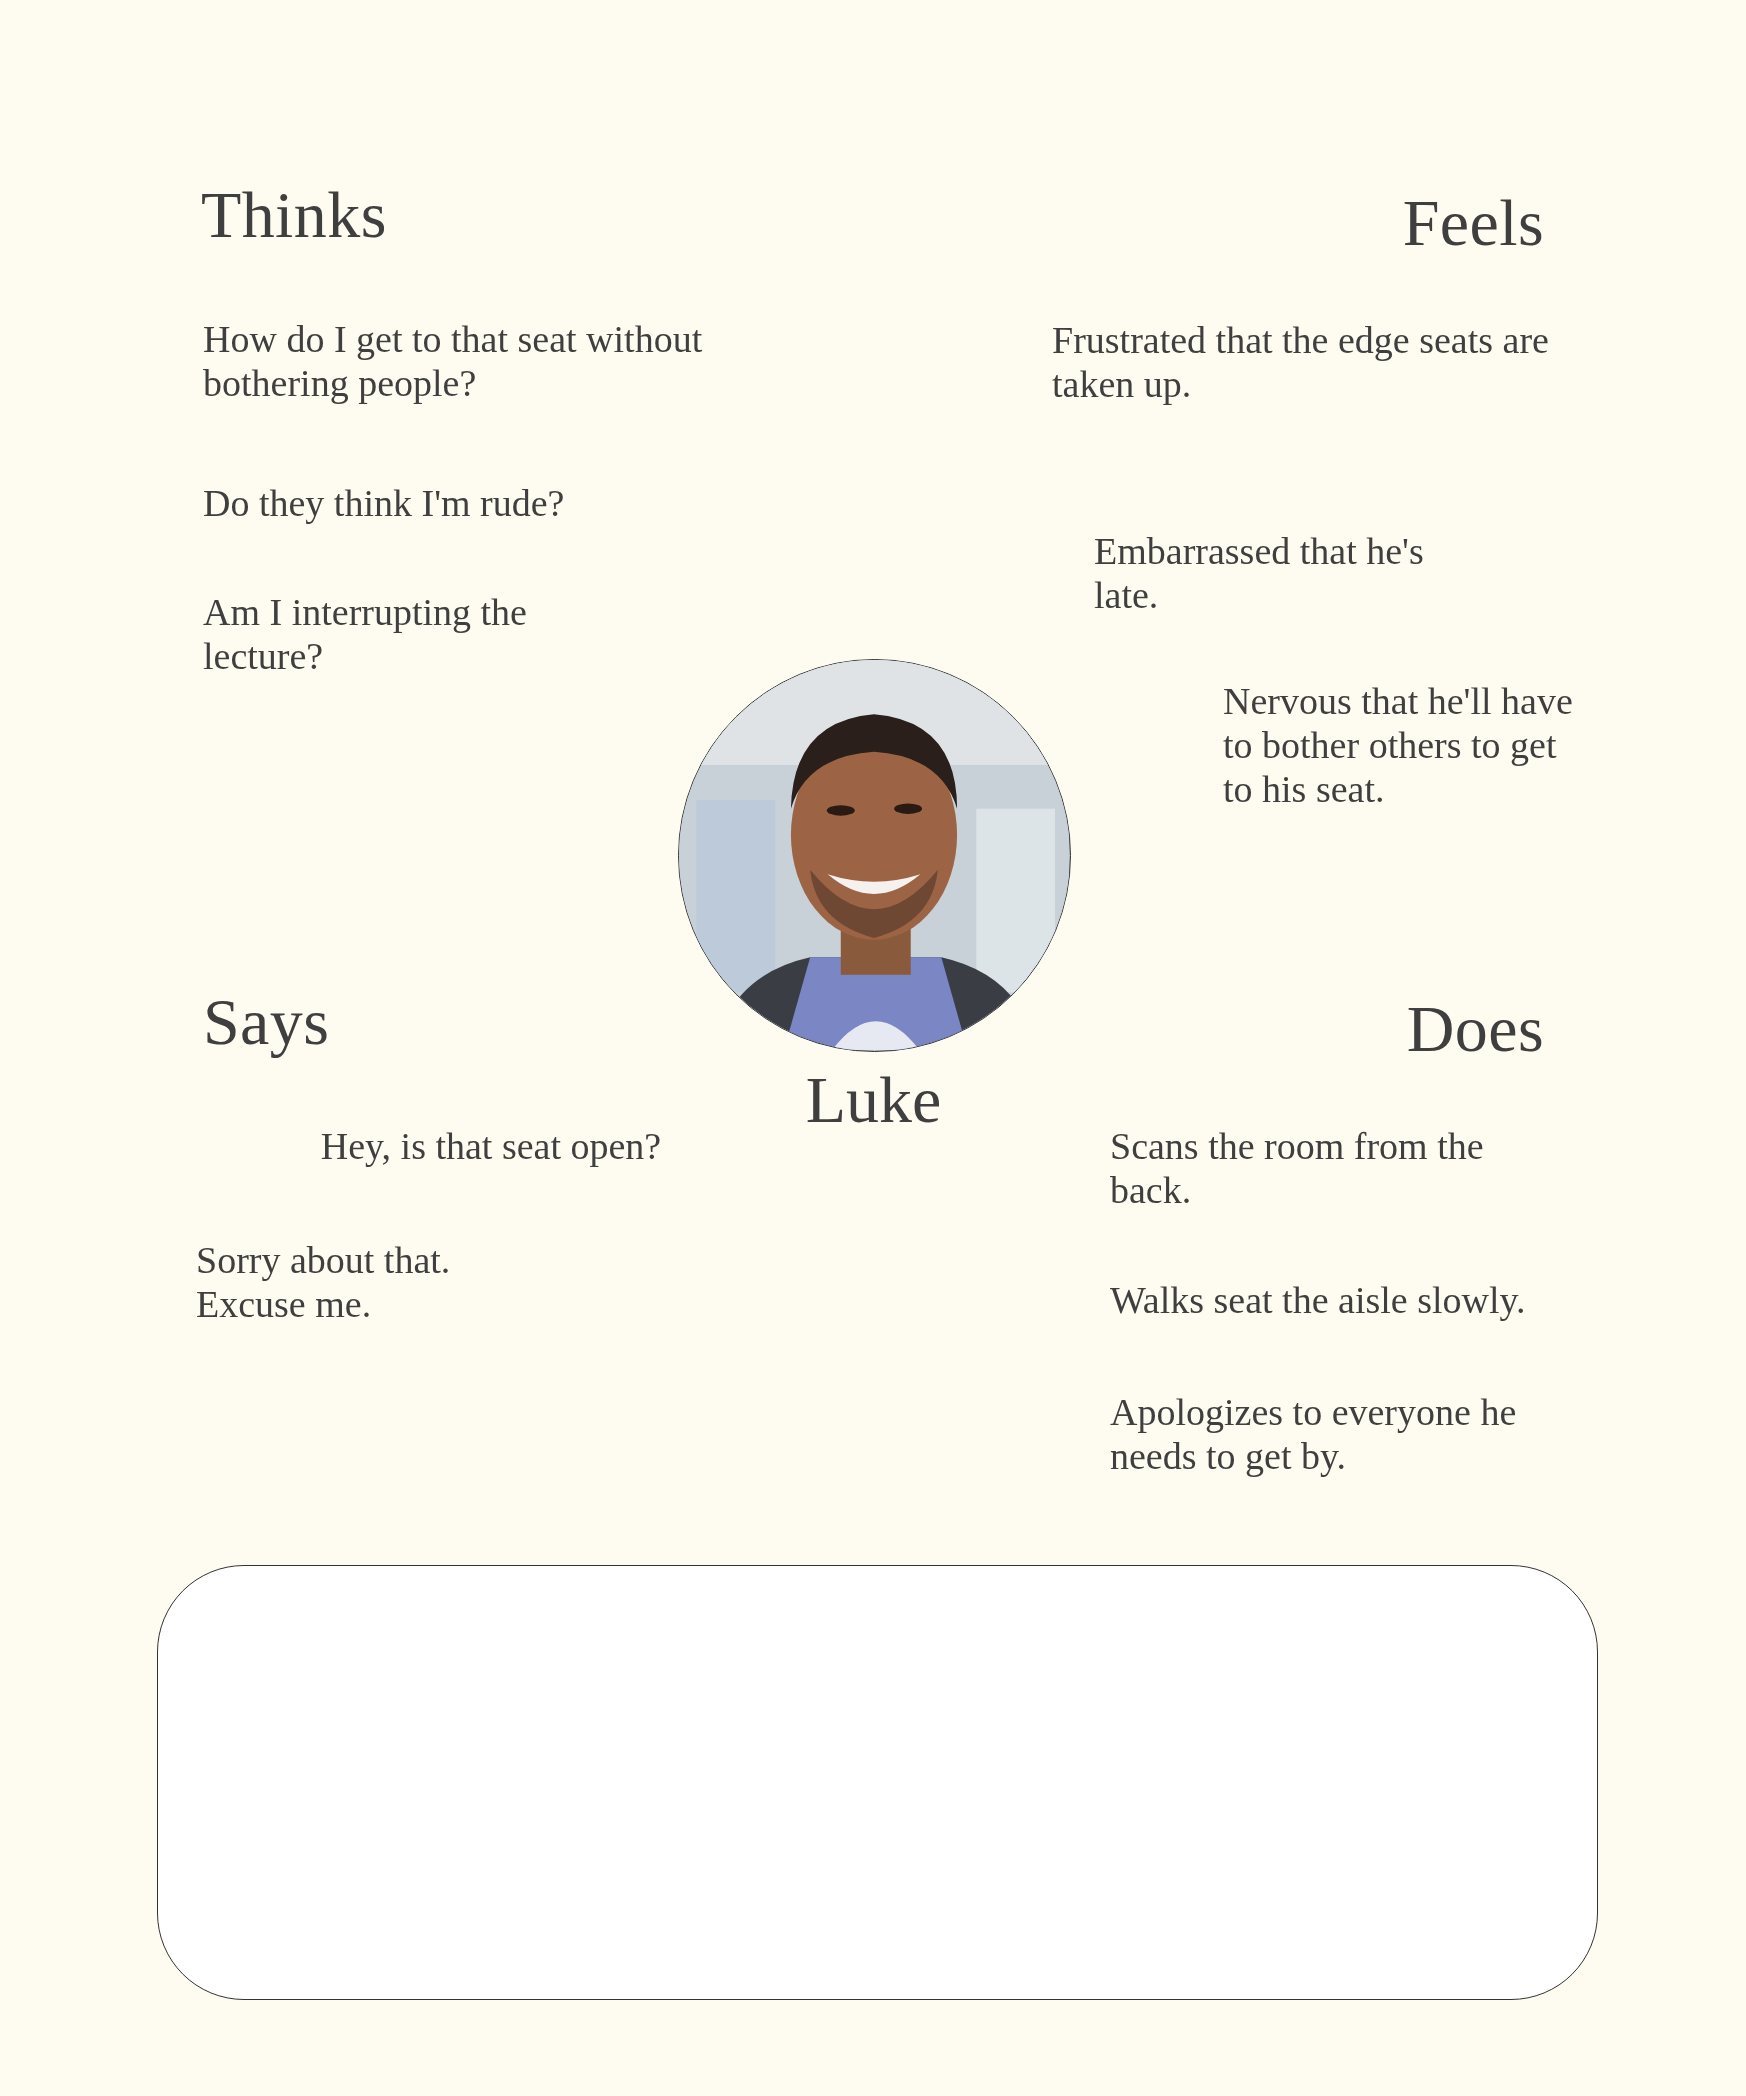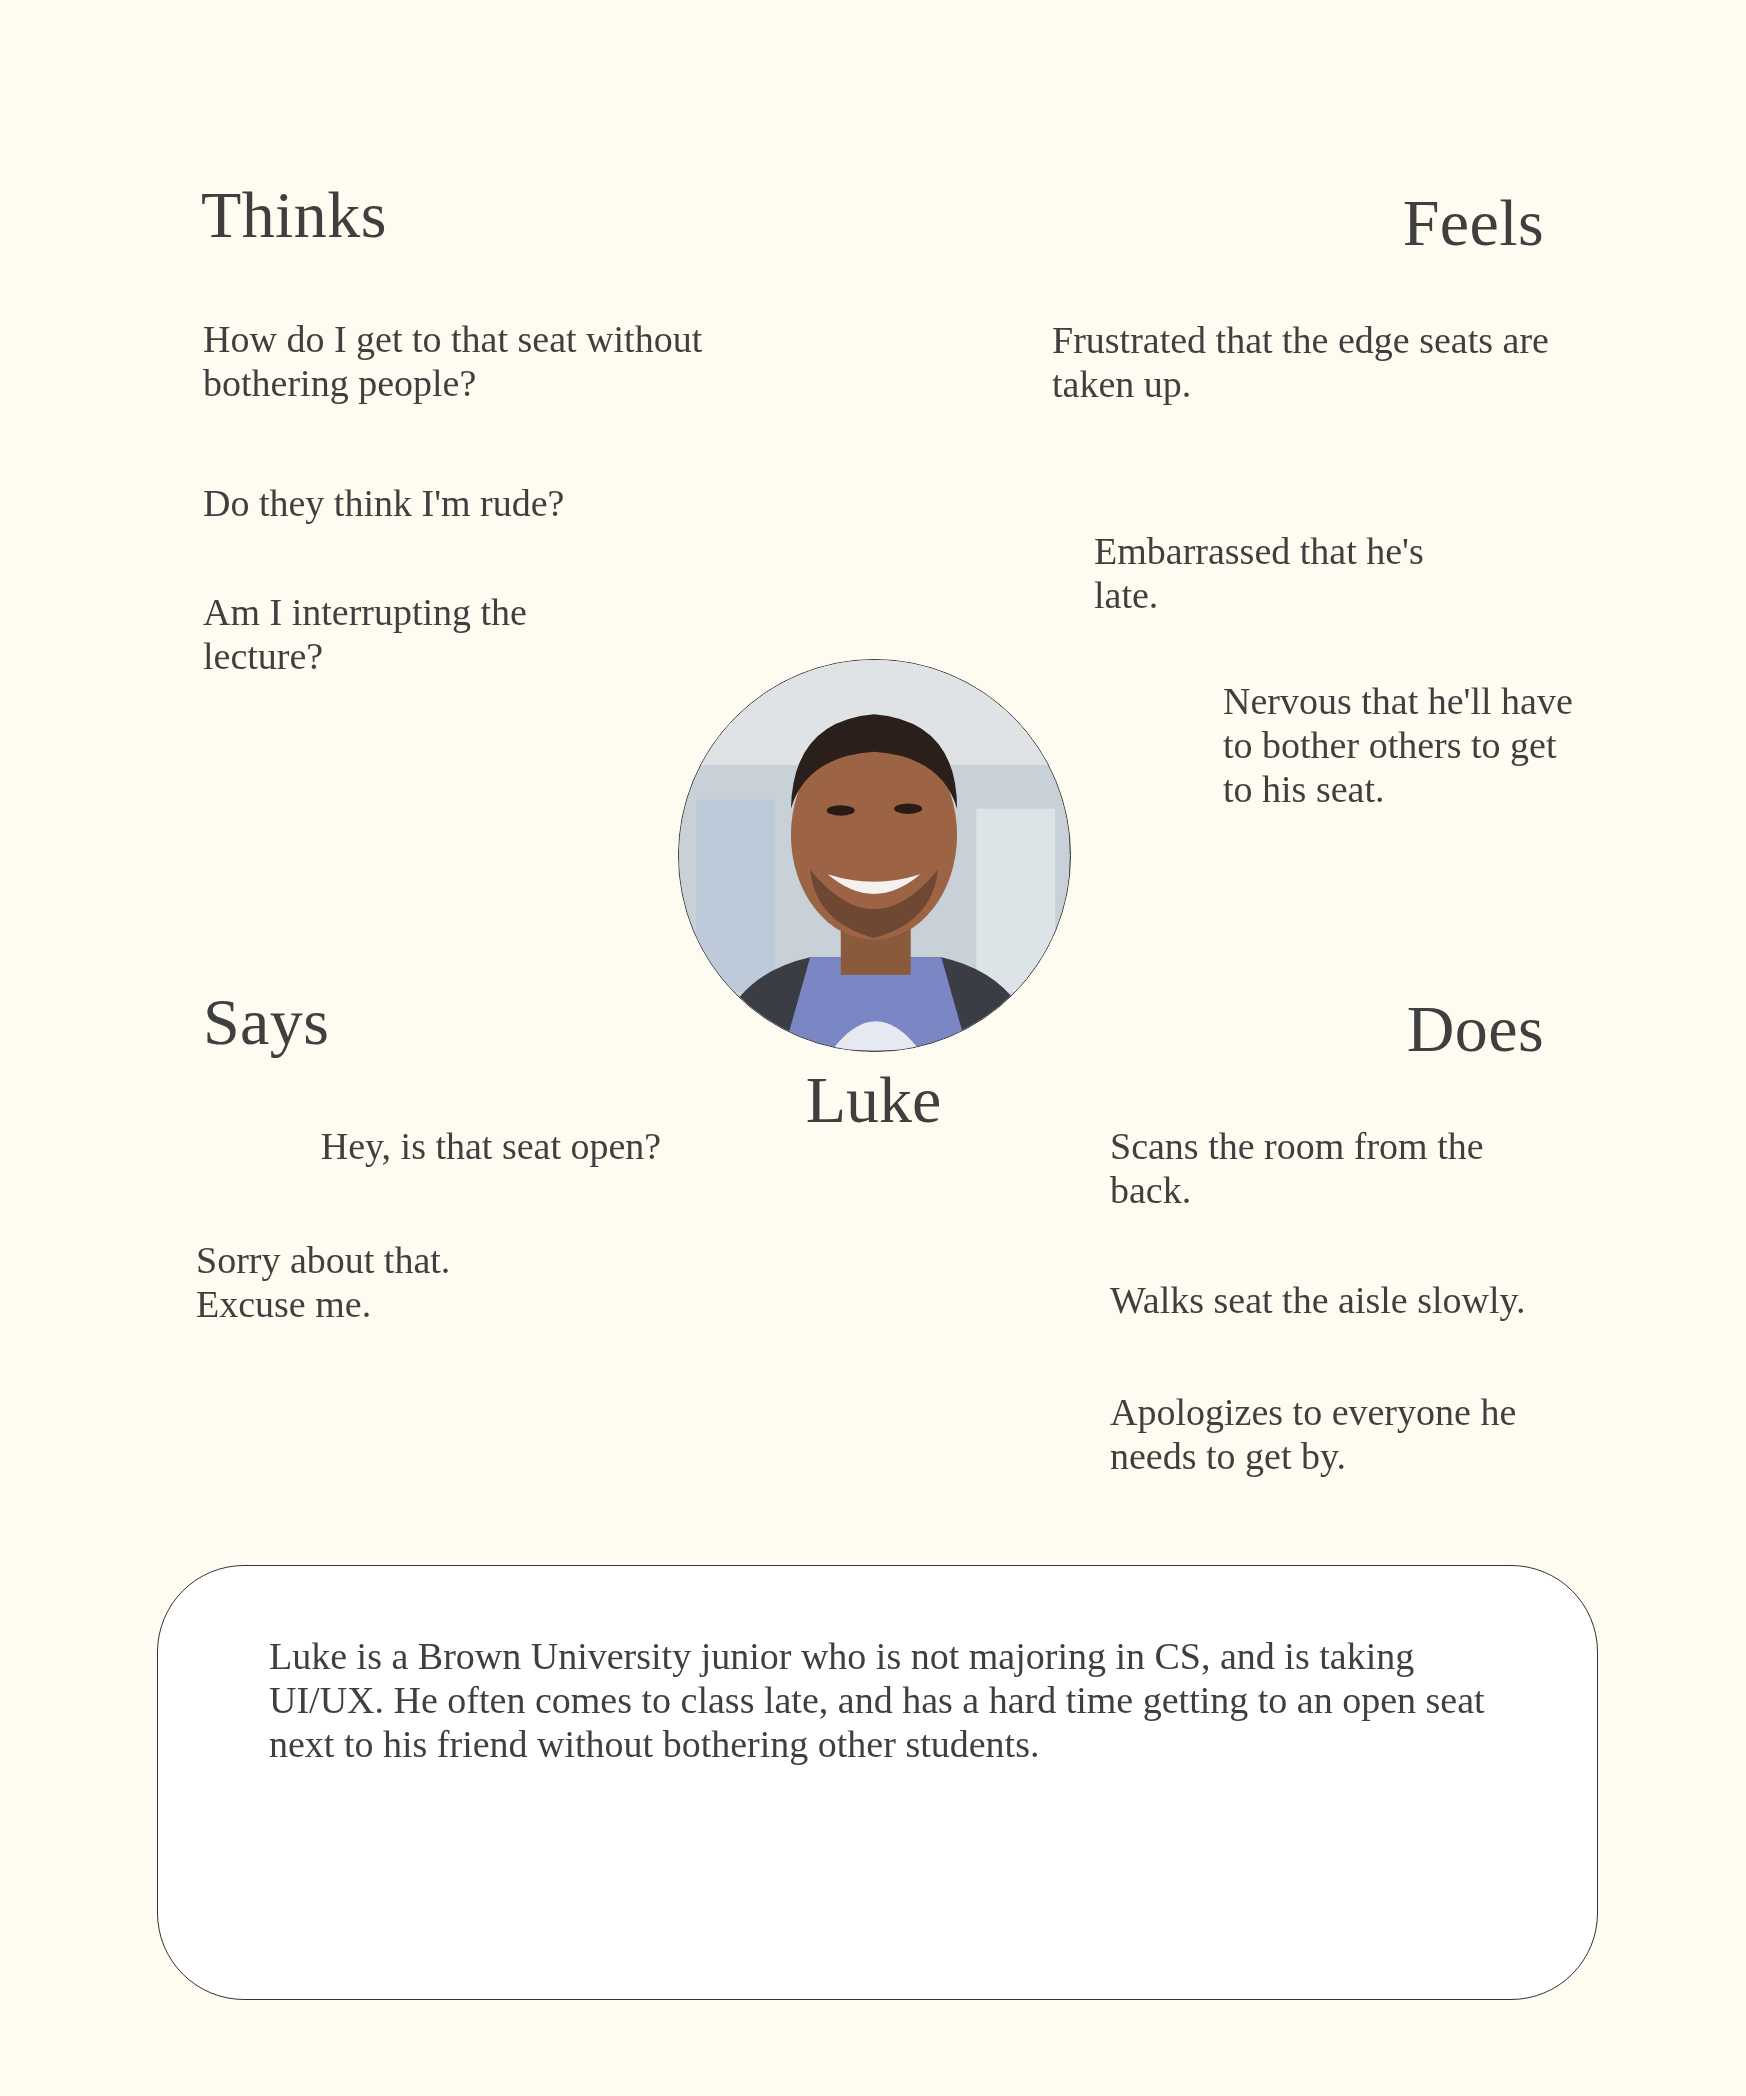--- a/index.html
+++ b/index.html
@@ -54,15 +54,14 @@
 <div class="abs heading" style="left:203px; top:989px;">Says</div>
 <div class="abs item" style="left:203px; top:1124px; width:576px;text-align:center;">Hey, is that seat open?</div>
 <div class="abs item" style="left:196px; top:1238px; width:297px;">Sorry about that. Excuse me.</div>
 
 <div class="abs heading right" style="left:1223px; width:321px; top:996px;">Does</div>
 <div class="abs item" style="left:1110px; top:1124px; width:454px;">Scans the room from the back.</div>
 <div class="abs item" style="left:1110px; top:1278px; width:542px;">Walks seat the aisle slowly.</div>
 <div class="abs item" style="left:1110px; top:1390px; width:454px;">Apologizes to everyone he needs to get by.</div>
 
 <div class="abs summary">
-  <p>Luke is a Brown University junior who is not majoring in CS, and is taking UI/UX. He often comes to class late, and has a hard time getting to an open seat next to his friend without bothering other students.</p>
 </div>
 
 
 </body></html>

